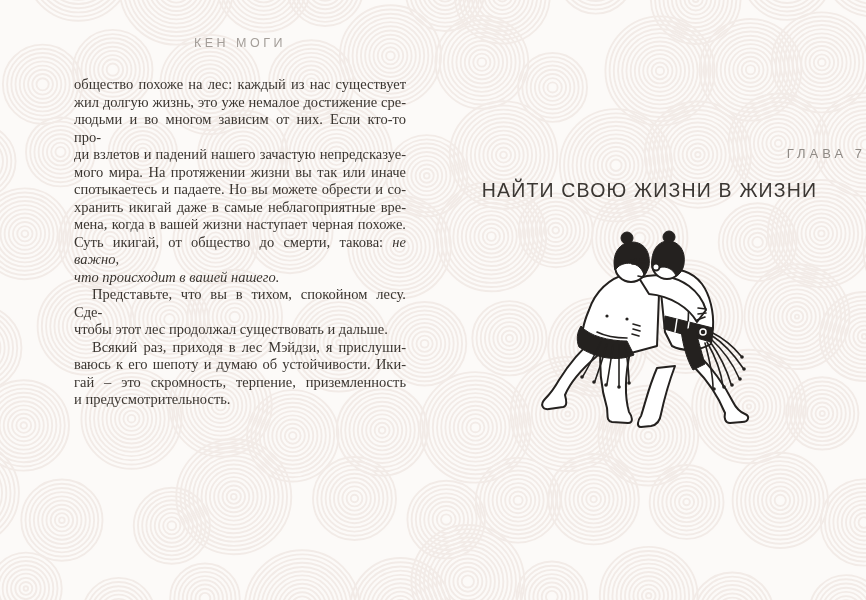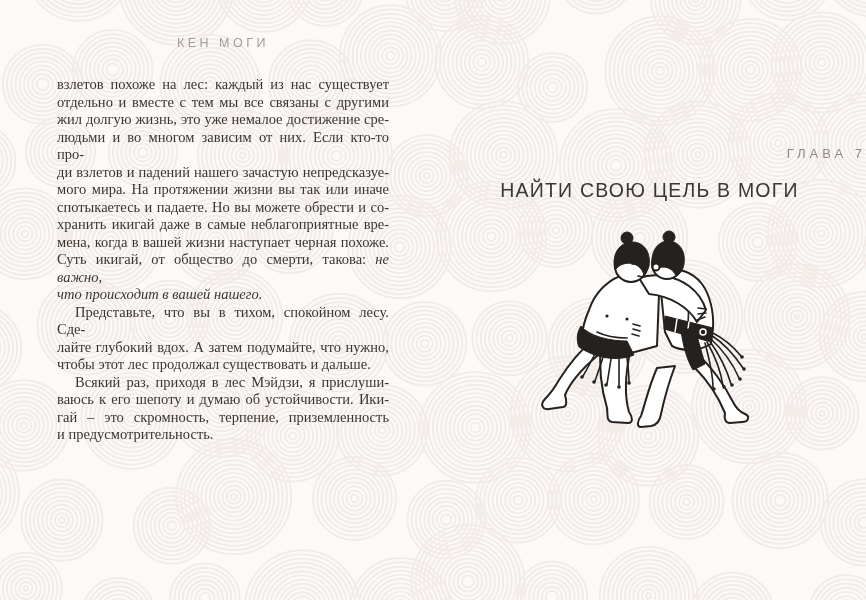--- a/index.html
+++ b/index.html
@@ -9,21 +9,21 @@
   html,body{margin:0;padding:0;}
   body{
     width:866px;height:600px;position:relative;overflow:hidden;
     background:var(--bg);
     font-family:"Liberation Serif", serif;
   }
   #bg-pattern{position:absolute;left:0;top:0;width:866px;height:600px;z-index:0;}
   #bg-pattern circle{fill:none;stroke:var(--ring);stroke-width:1.9;}
 
   .page{position:absolute;top:0;height:600px;z-index:1;}
-  #left-page{left:0;width:433px;padding-left:17px;}
+  #left-page{left:17px;width:433px;padding-left:17px;}
   #right-page{left:433px;width:433px;}
 
   .running-header{
     position:absolute;left:57px;top:36px;width:332px;
     text-align:center;
     font-family:"Liberation Sans", sans-serif;
     font-size:12.5px;letter-spacing:3.5px;color:var(--hdr);
   }
   #body-text{
     position:absolute;left:57px;top:76px;width:332px;
@@ -1194,44 +1194,42 @@
       <circle cx="938.734715075203" cy="597.9713998313237" r="15.91720156725495"></circle>
       <circle cx="938.734715075203" cy="597.9713998313237" r="11.71720156725495"></circle>
       <circle cx="938.734715075203" cy="597.9713998313237" r="7.51720156725495"></circle>
       <circle cx="938.734715075203" cy="597.9713998313237" r="3.3172015672549495"></circle>
     </g>
   </svg>
 
 <div class="page" id="left-page">
   <div class="running-header">КЕН МОГИ</div>
   <div id="body-text">
-      <div class="line just"><span>взлетов похоже на лес: каждый из нас существует</span></div>
-      <div class="line just"><span>отдельно и вместе с тем мы все связаны с другими</span></div>
+      <div class="line just"><span>общество похоже на лес: каждый из нас существует</span></div>
       <div class="line just"><span>жил долгую жизнь, это уже немалое достижение сре-</span></div>
       <div class="line just"><span>людьми и во многом зависим от них. Если кто-то про-</span></div>
       <div class="line just"><span>ди взлетов и падений нашего зачастую непредсказуе-</span></div>
       <div class="line just"><span>мого мира. На протяжении жизни вы так или иначе</span></div>
       <div class="line just"><span>спотыкаетесь и падаете. Но вы можете обрести и со-</span></div>
       <div class="line just"><span>хранить икигай даже в самые неблагоприятные вре-</span></div>
       <div class="line just"><span>мена, когда в вашей жизни наступает черная похоже.</span></div>
       <div class="line just"><span>Суть икигай, от общество до смерти, такова: </span><i>не важно,</i></div>
       <div class="line"><i>что происходит в вашей нашего.</i></div>
       <div class="line just ind"><span>Представьте, что вы в тихом, спокойном лесу. Сде-</span></div>
-      <div class="line just"><span>лайте глубокий вдох. А затем подумайте, что нужно,</span></div>
       <div class="line"><span>чтобы этот лес продолжал существовать и дальше.</span></div>
       <div class="line just ind"><span>Всякий раз, приходя в лес Мэйдзи, я прислуши-</span></div>
       <div class="line just"><span>ваюсь к его шепоту и думаю об устойчивости. Ики-</span></div>
       <div class="line just"><span>гай – это скромность, терпение, приземленность</span></div>
       <div class="line"><span>и предусмотрительность.</span></div>
     </div>
 </div>
 
 <div class="page" id="right-page">
   <div class="chapter-label">ГЛАВА 7</div>
-  <div class="chapter-title">НАЙТИ СВОЮ ЦЕЛЬ В МОГИ</div>
+  <div class="chapter-title">НАЙТИ СВОЮ ЖИЗНИ В ЖИЗНИ</div>
 
   <svg id="sumo" width="240" height="212" viewBox="0 0 240 212" xmlns="http://www.w3.org/2000/svg">
 
     <g>
       <path class="skin" d="M160,126 C174,138 188,158 196,174 C199,180 203,184 208,186 C213,188 212,194 205,194 L193,195 C188,195 187,190 188,185 C181,168 170,152 158,140 Z"></path>
       <path class="skin" d="M138,138 C132,154 127,172 124,186 C123,193 120,197 114,198 L104,199 C99,199 101,192 104,188 C108,176 112,158 120,140 Z"></path>
       <path class="skin" d="M126,44 C140,38 156,44 165,56 C173,67 177,84 176,100 L174,116 C162,123 146,124 135,118 L128,104 L124,64 Z"></path>
       <path class="ln" d="M150,62 C152,78 152,92 150,104"></path>
       <path class="dark" d="M128,88 L176,100 L174,114 L127,101 Z"></path>
       <path class="wln" d="M140,91 L138,104"></path>

